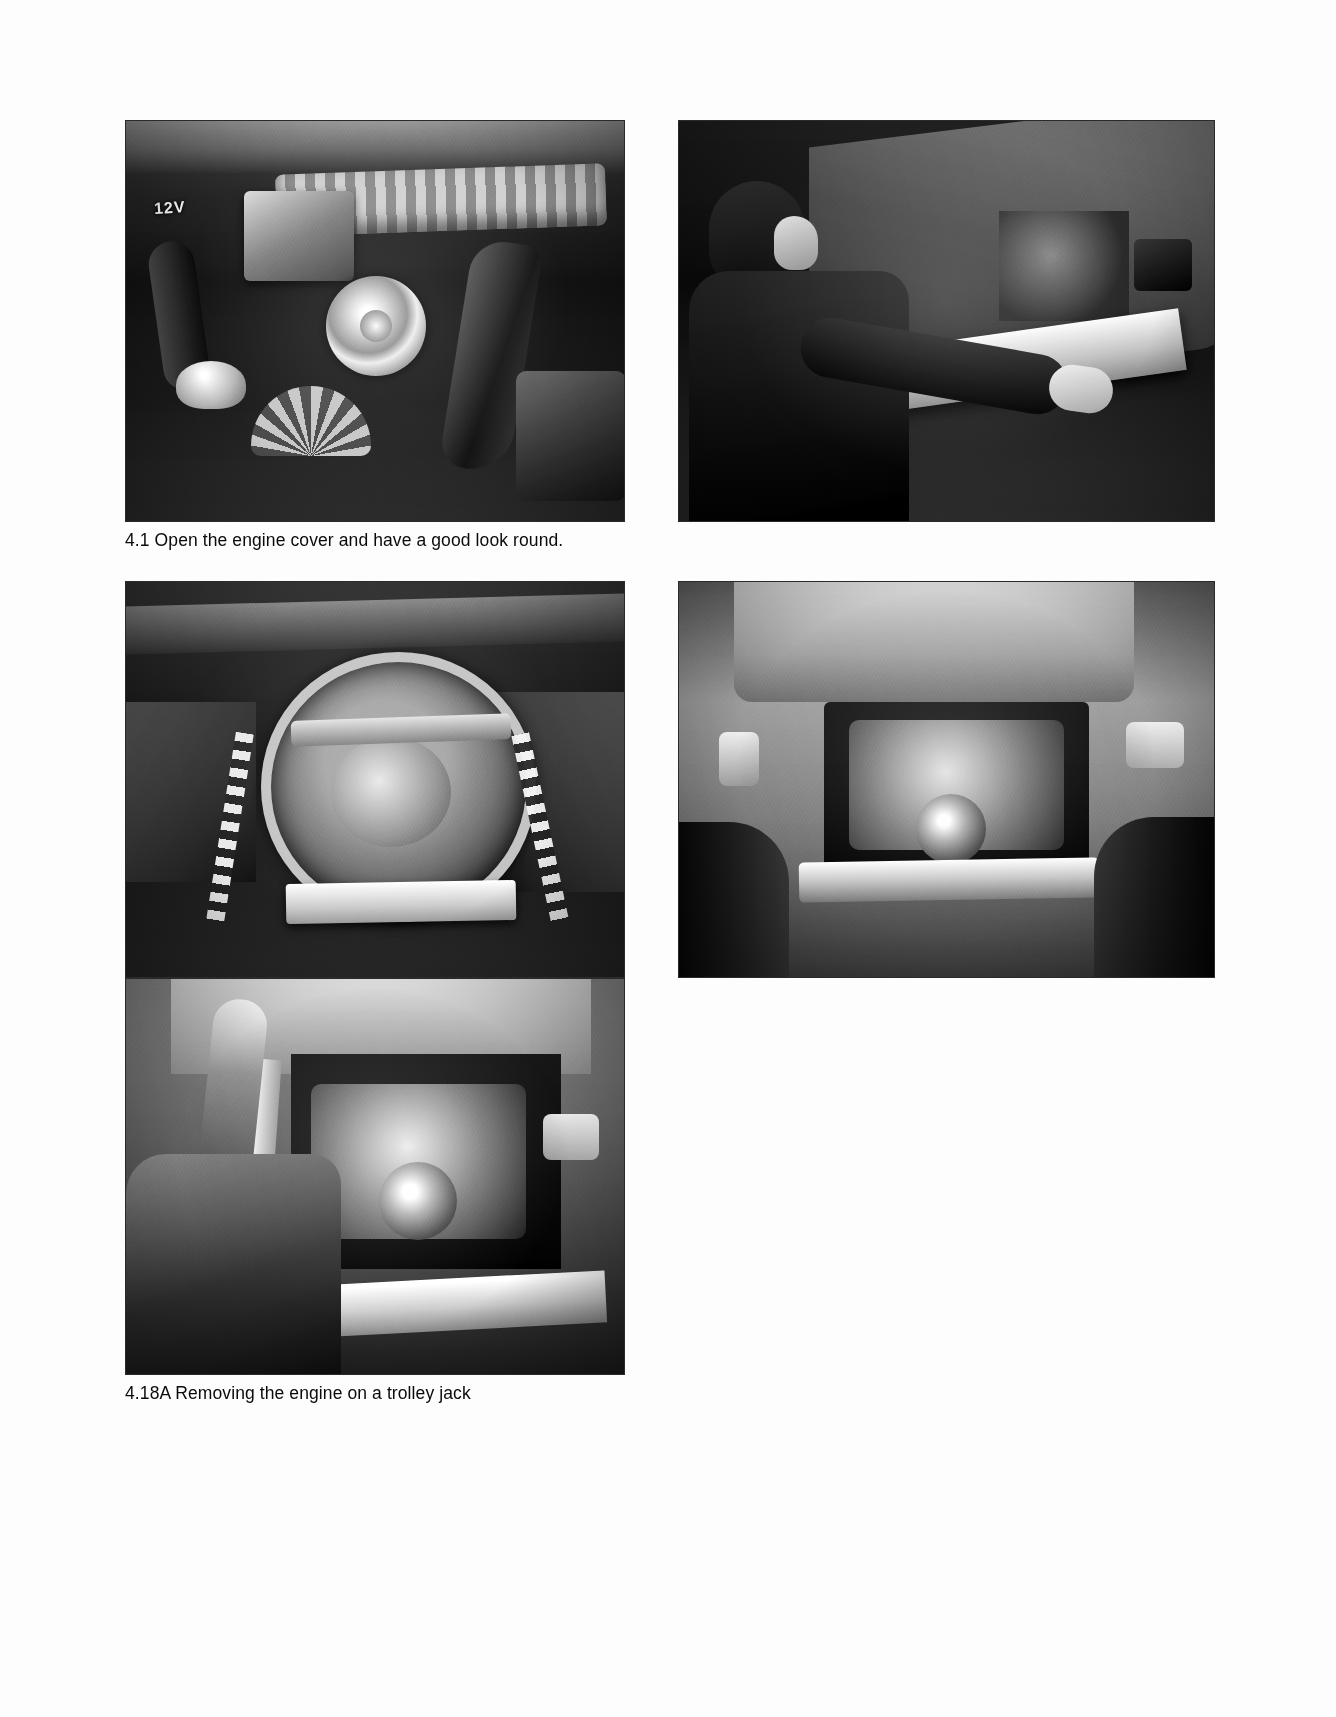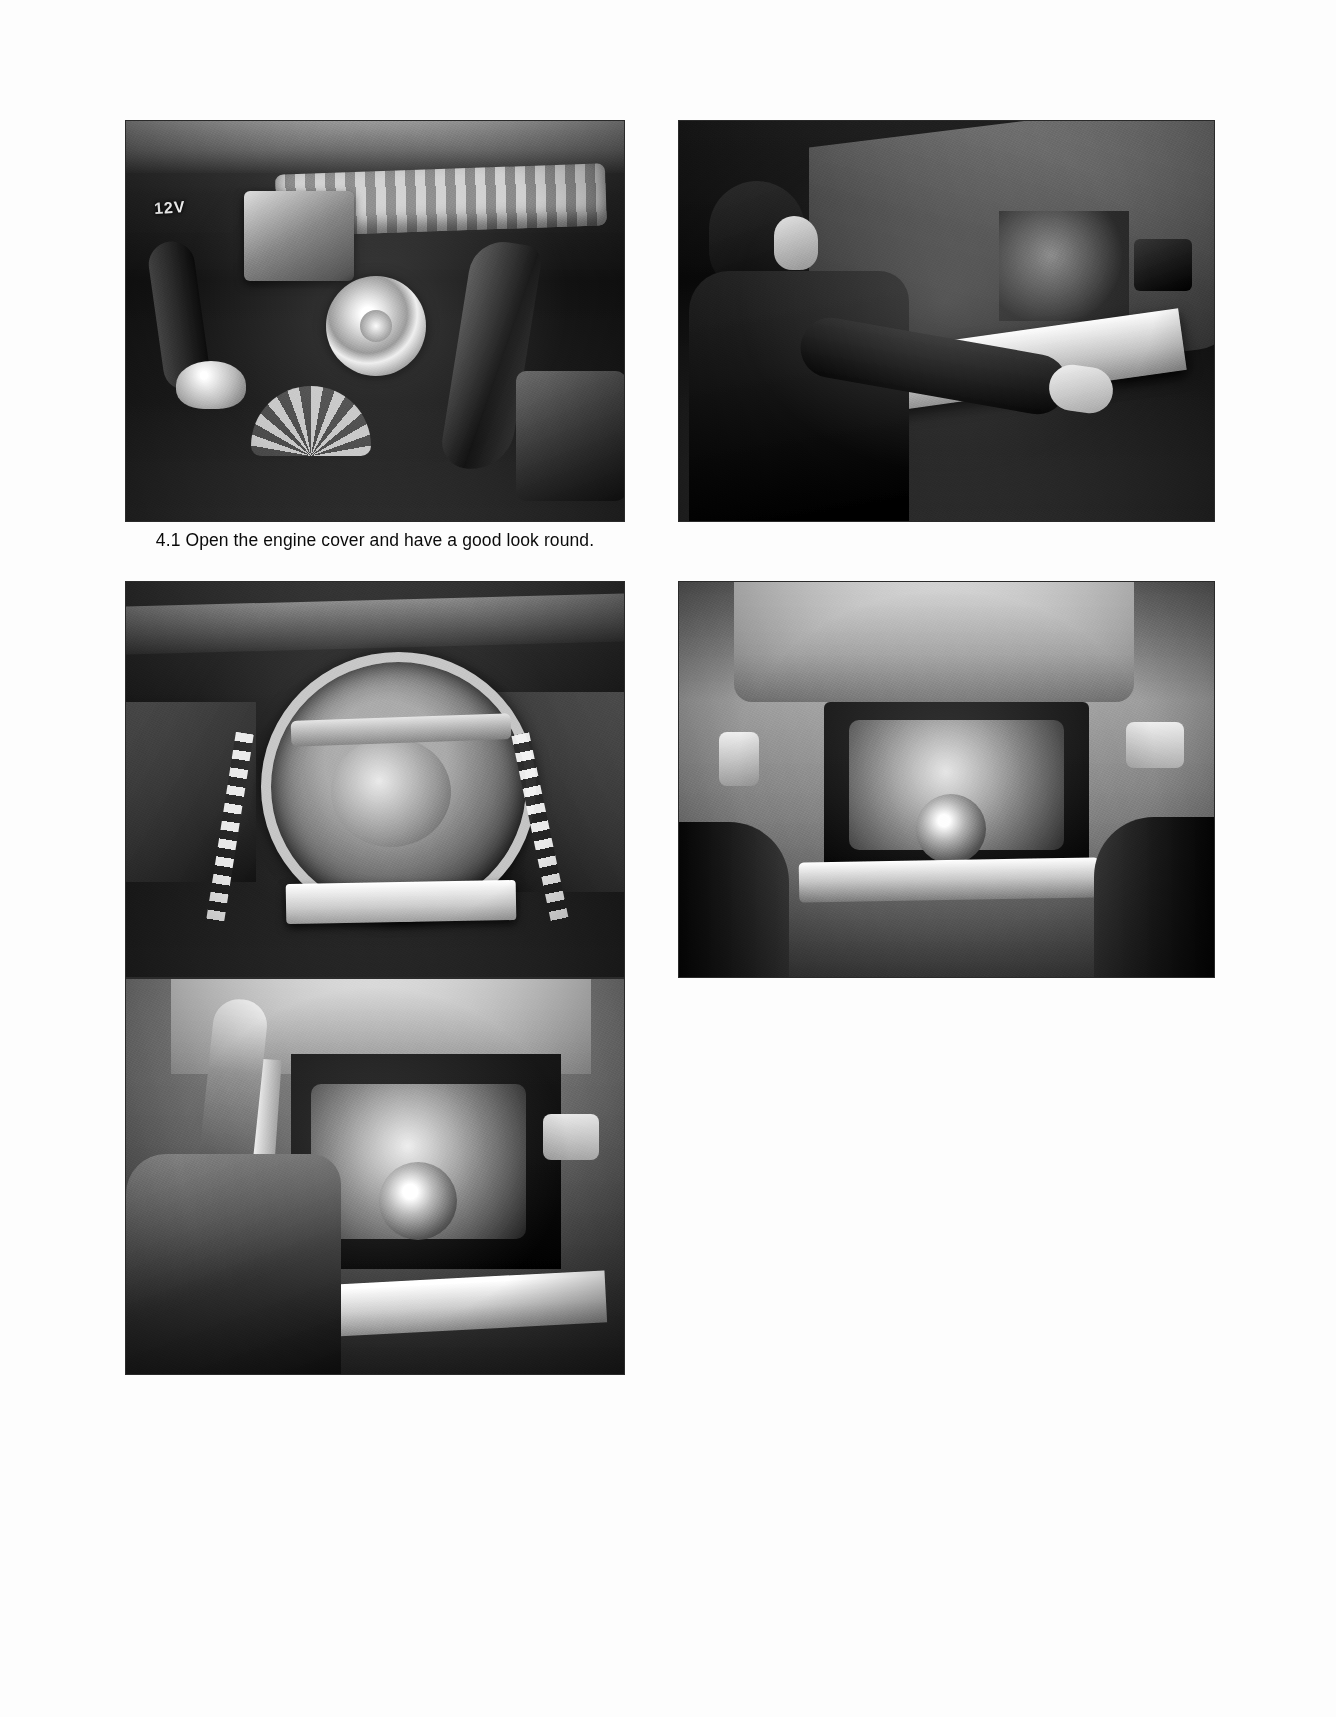--- a/index.html
+++ b/index.html
@@ -45,21 +45,21 @@
     border: 1px solid #2a2a2a;
   }
   .caption {
     font-size: 17.5px;
     line-height: 1.28;
     margin-top: 7px;
     margin-bottom: 30px;
     letter-spacing: 0.1px;
     color: #0a0a0a;
   }
-  .cap-wrap { padding-left: 0px; text-align: center; }
+  .cap-wrap { padding-left: 0px; }
 
   
   .ph {
     position: absolute;
     inset: 0;
     filter: grayscale(100%) contrast(112%);
   }
   .grain {
     position: absolute;
     inset: 0;
@@ -512,17 +512,20 @@
             </div>
           <div class="lampR"></div>
           <div class="jackbar"></div>
           <div class="arm"></div>
           <div class="tray"></div>
           <div class="person"></div>
         </div>
         <div class="grain"></div>
         <div class="vig"></div>
       </div>
+      <div class="cap-wrap">
+        <div class="caption">4.18A Removing the engine on a trolley jack</div>
+      </div>
     </div>
 
 
   </div>
 </div>
 
 </body></html>

